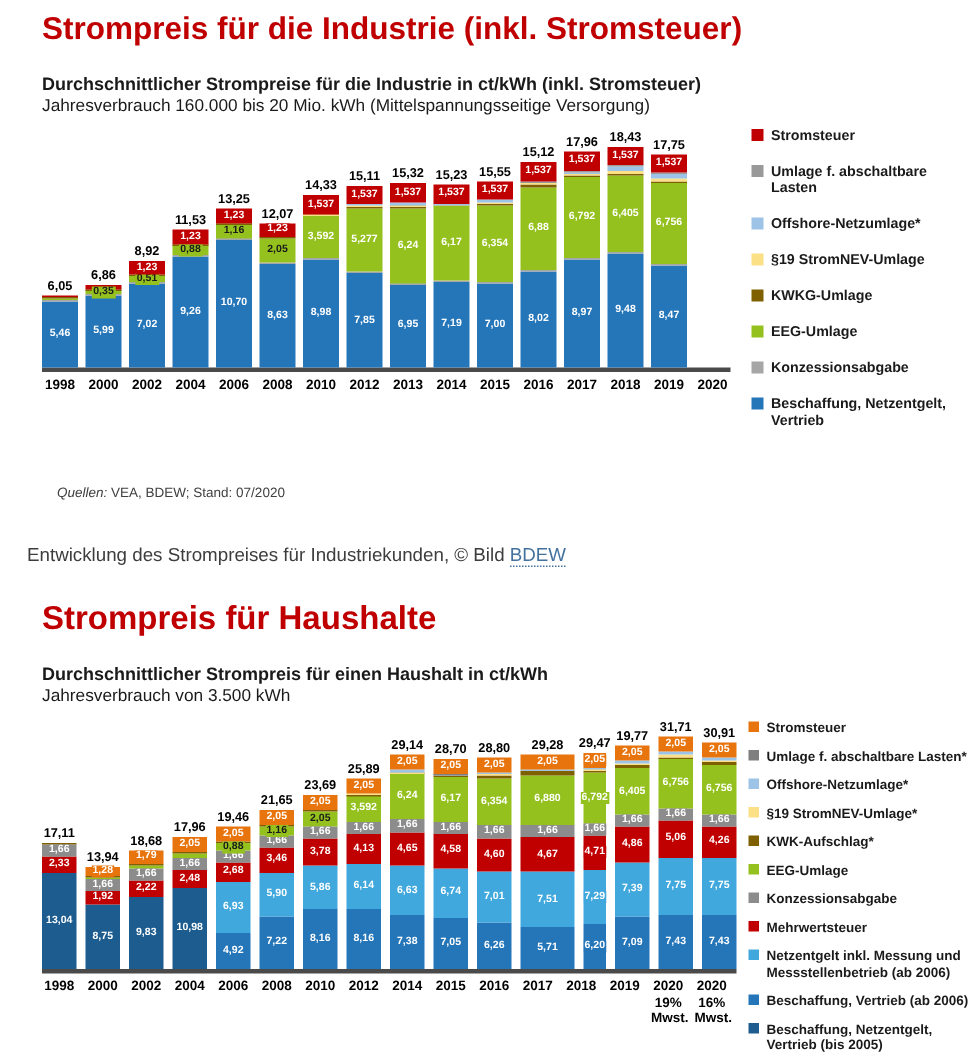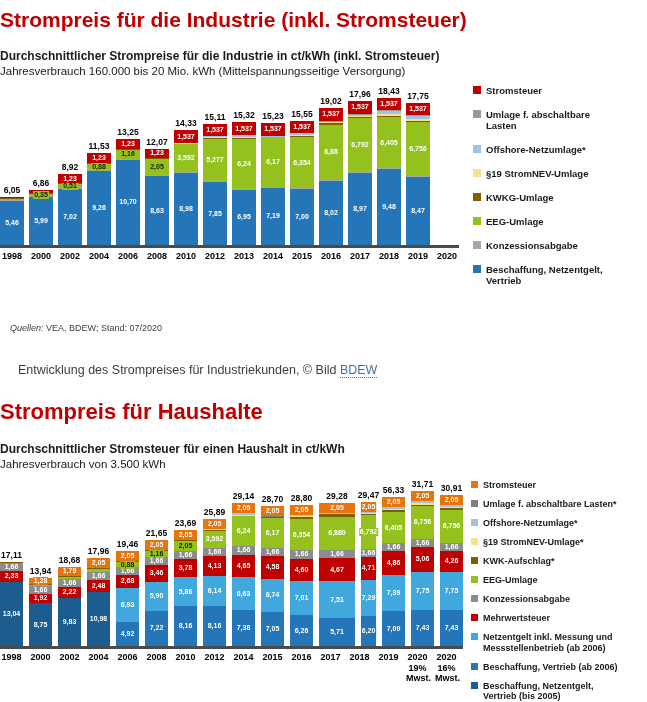--- a/index.html
+++ b/index.html
@@ -1,17 +1,17 @@
 <!DOCTYPE html>
 <html><head>
 <meta charset="utf-8">
 <style>
   html,body{margin:0;padding:0;background:#fff;}
   body{width:647px;font-family:"Liberation Sans",sans-serif;color:#1a1a1a;}
-  .section{}
+  .section{padding-left:28px;}
   .chart-title{color:#c00000;font-size:21px;font-weight:bold;margin:8px 0 0 0;letter-spacing:0;}
   .sub1{font-size:12px;font-weight:bold;margin-top:17px;}
   .sub2{font-size:11.5px;margin-top:2px;}
   .chart-row{display:flex;margin-top:6px;}
   .plot{position:relative;}
   .bars-row{display:flex;align-items:flex-end;border-bottom:3px solid #4a4a4a;}
   .bar-col{display:flex;flex-direction:column;justify-content:flex-end;align-items:center;flex:none;}
   .total{font-size:8.5px;font-weight:bold;margin-bottom:2px;white-space:nowrap;color:#000;}
   .stack{display:flex;flex-direction:column-reverse;width:100%;}
   .seg{position:relative;width:100%;}
@@ -219,21 +219,21 @@
               </div>
               <div class="seg" style="height: 1.2px; background: rgb(127, 96, 0);"></div>
               <div class="seg" style="height: 1.5px; background: rgb(252, 224, 134);"></div>
               <div class="seg" style="height: 1.7px; background: rgb(157, 195, 230);"></div>
               <div class="seg" style="height: 12.3px; background: rgb(192, 0, 0);">
                 <span class="chip" style="background: rgb(192, 0, 0); color: rgb(255, 255, 255);">1,537</span>
               </div>
             </div>
           </div>
           <div class="bar-col" style="width: 24px;">
-            <div class="total">19,02</div>
+            <div class="total">15,12</div>
             <div class="stack">
               <div class="seg" style="height: 64.2px; background: rgb(37, 118, 185);">
                 <span class="chip" style="background: rgb(37, 118, 185); color: rgb(255, 255, 255);">8,02</span>
               </div>
               <div class="seg" style="height: 0.9px; background: rgb(166, 166, 166);"></div>
               <div class="seg" style="height: 55px; background: rgb(149, 193, 31);">
                 <span class="chip" style="background: rgb(149, 193, 31); color: rgb(255, 255, 255);">6,88</span>
               </div>
               <div class="seg" style="height: 1.5px; background: rgb(127, 96, 0);"></div>
               <div class="seg" style="height: 1.8px; background: rgb(252, 224, 134);"></div>
@@ -392,21 +392,21 @@
     <span class="src-prefix">Quellen:</span><span> VEA, BDEW; Stand: 07/2020</span>
   </div>
 </section>
 
 <div class="caption">
   <span>Entwicklung des Strompreises für Industriekunden, © Bild </span><a class="caption-link" href="#">BDEW</a>
 </div>
 
 <section class="section">
   <h1 class="chart-title title-2">Strompreis für Haushalte</h1>
-  <div class="sub1">Durchschnittlicher Stromsteuer für einen Haushalt in ct/kWh</div>
+  <div class="sub1">Durchschnittlicher Strompreis für einen Haushalt in ct/kWh</div>
   <div class="sub2">Jahresverbrauch von 3.500 kWh</div>
   <div class="chart-row">
     <div class="plot" id="plot-household">
         <div class="bars-row" style="height: 170px; gap: 6px;">
           <div class="bar-col" style="width: 23px;">
             <div class="total">17,11</div>
             <div class="stack">
               <div class="seg" style="height: 63.9px; background: rgb(28, 92, 143);">
                 <span class="chip" style="background: rgb(28, 92, 143); color: rgb(255, 255, 255);">13,04</span>
               </div>
@@ -702,21 +702,21 @@
               <div class="seg" style="height: 1.7px; background: rgb(127, 96, 0);"></div>
               <div class="seg" style="height: 1.8px; background: rgb(252, 224, 134);"></div>
               <div class="seg" style="height: 0.2px; background: rgb(157, 195, 230);"></div>
               <div class="seg" style="height: 0px; background: rgb(127, 127, 127);"></div>
               <div class="seg" style="height: 10px; background: rgb(232, 116, 14);">
                 <span class="chip" style="background: rgb(232, 116, 14); color: rgb(255, 255, 255);">2,05</span>
               </div>
             </div>
           </div>
           <div class="bar-col" style="width: 23px;">
-            <div class="total">56,33</div>
+            <div class="total">19,77</div>
             <div class="stack">
               <div class="seg" style="height: 34.7px; background: rgb(37, 118, 185);">
                 <span class="chip" style="background: rgb(37, 118, 185); color: rgb(255, 255, 255);">7,09</span>
               </div>
               <div class="seg" style="height: 36.2px; background: rgb(65, 168, 221);">
                 <span class="chip" style="background: rgb(65, 168, 221); color: rgb(255, 255, 255);">7,39</span>
               </div>
               <div class="seg" style="height: 23.8px; background: rgb(192, 0, 0);">
                 <span class="chip" style="background: rgb(192, 0, 0); color: rgb(255, 255, 255);">4,86</span>
               </div>

